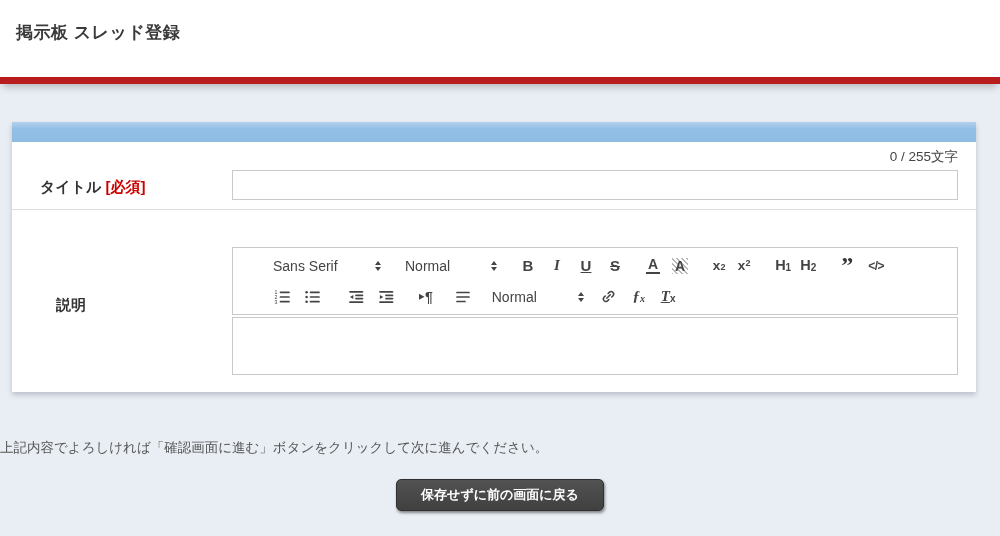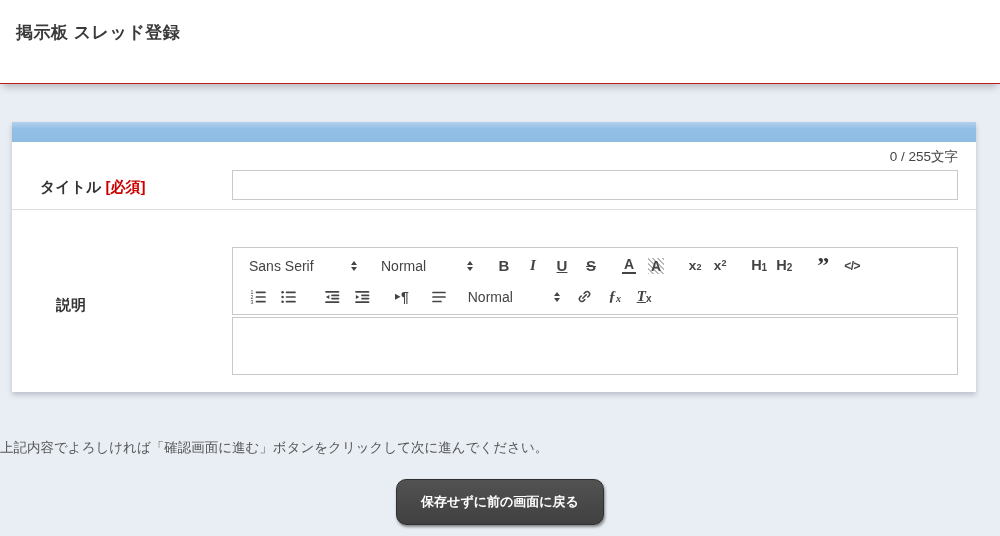--- a/index.html
+++ b/index.html
@@ -8,21 +8,21 @@
     font-family:"Liberation Sans","DejaVu Sans",sans-serif;
     background:#e9eef4;
     position:relative;
     overflow:hidden;
     color:#333;
   }
   
   .page-header {
     position:absolute; left:0; top:0; width:1000px; height:84px;
     background:#ffffff;
-    border-bottom:1px solid #b91c1c;
+    border-bottom:7px solid #b91c1c;
     box-shadow:0 6px 7px -3px rgba(120,120,120,0.45);
     z-index:2;
   }
   .page-title {
     position:absolute; left:16px; top:21px;
     font-size:17px; font-weight:bold; color:#3a3a3a;
     letter-spacing:0.5px;
   }
   
   .panel {
@@ -56,21 +56,21 @@
     font-size:14px; padding:0 8px; outline:none;
   }
   
   .editor-toolbar {
     position:absolute; left:220px; top:37px;
     width:726px; height:68px;
     border:1px solid #c9c9c9; background:#fff;
     padding:2px 0 2px 16px;
     display:flex; flex-direction:column; justify-content:space-around;
   }
-  .tb-row { display:flex; align-items:center; height:31px; }
+  .tb-row { display:flex; align-items:center; height:31px;margin-left:24px; }
   .tb-group { display:flex; align-items:center; gap:15px; margin-right:24px; }
   .tb-btn {
     display:inline-flex; align-items:center; justify-content:center;
     color:#444; font-size:14.5px; font-weight:600;
     cursor:pointer; line-height:1; min-width:14px;
   }
   .tb-select {
     display:flex; align-items:center; justify-content:space-between;
     cursor:pointer; color:#444;
   }
@@ -117,23 +117,23 @@
   
   .instruction {
     position:absolute; left:0; top:439px; width:1000px;
     text-align:left; font-size:13.5px; color:#555;
   }
   .button-row {
     position:absolute; left:0; top:479px; width:1000px;
     display:flex; justify-content:center; gap:28px;
   }
   .action-btn {
-    min-width:205px; height:46px;
+    min-width:205px; height:32px;
     background:linear-gradient(to bottom,#525252 0%,#404040 100%);
-    border:1px solid #2f2f2f; border-radius:10px;
+    border:1px solid #2f2f2f; border-radius:5px;
     color:#ffffff; font-size:13px; font-weight:bold;
     font-family:"Liberation Sans","DejaVu Sans",sans-serif;
     box-shadow:1px 2px 3px rgba(0,0,0,0.45);
     cursor:pointer; padding:0 24px;
   }
 </style>
 </head>
 <body>
 
 <div class="page-header">

